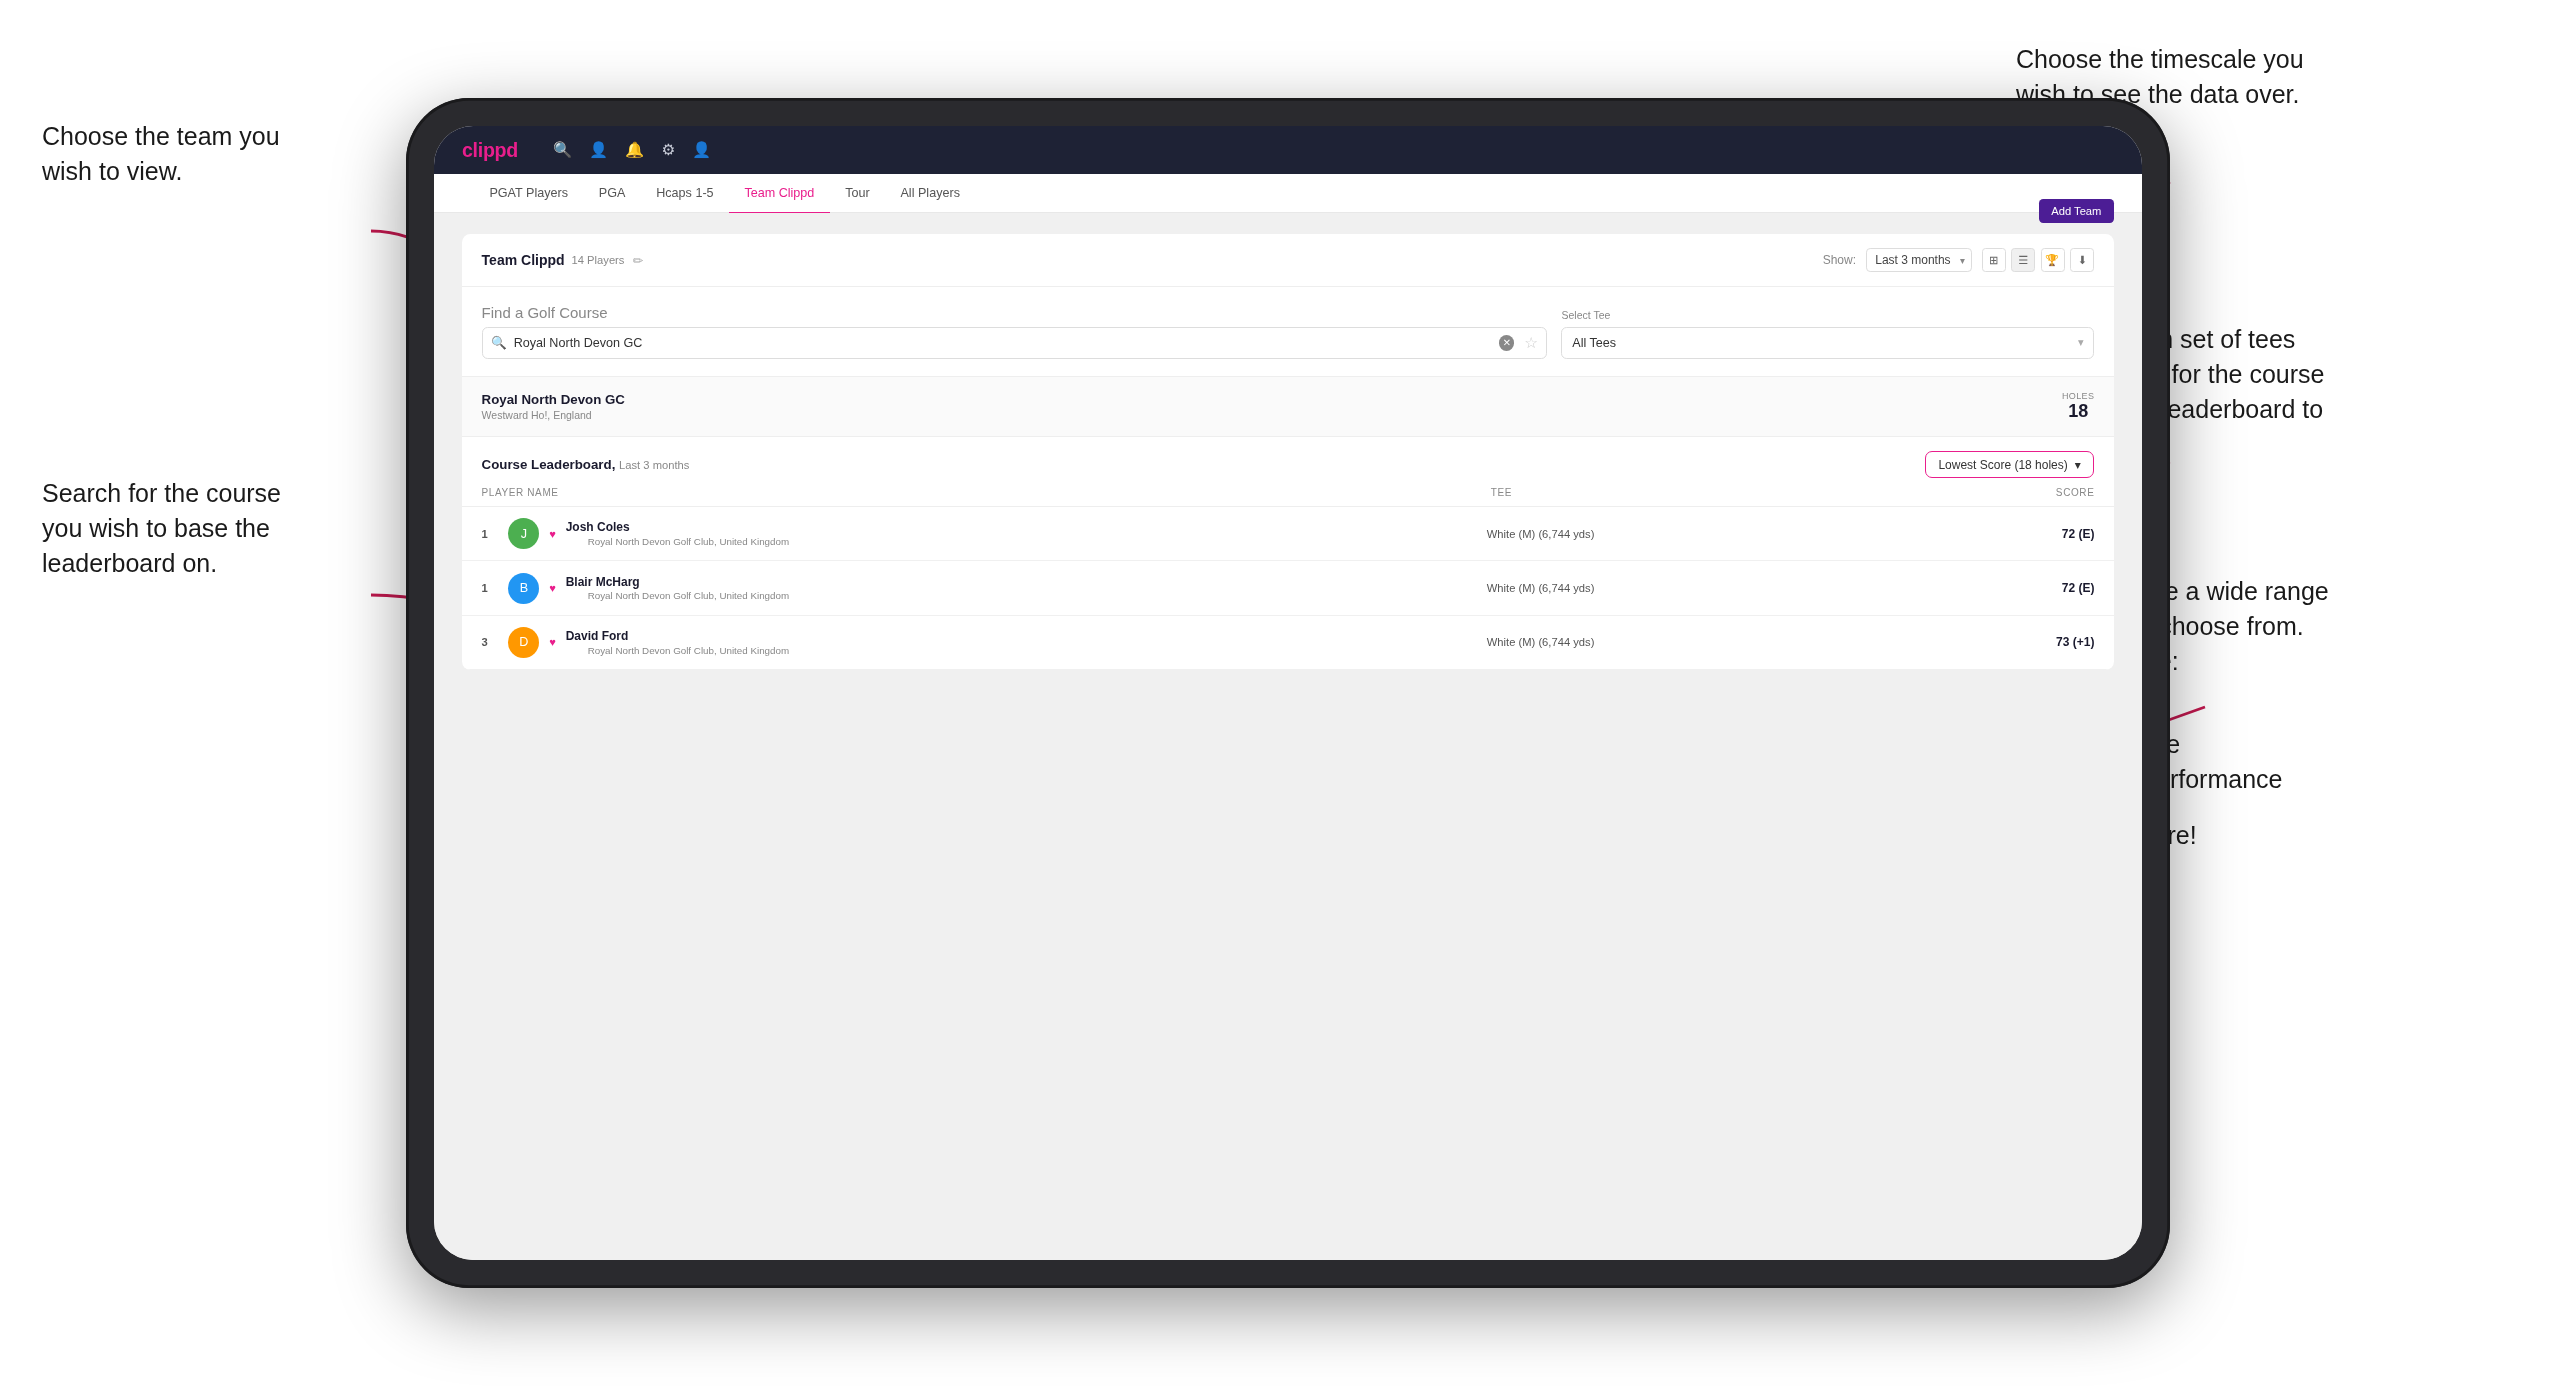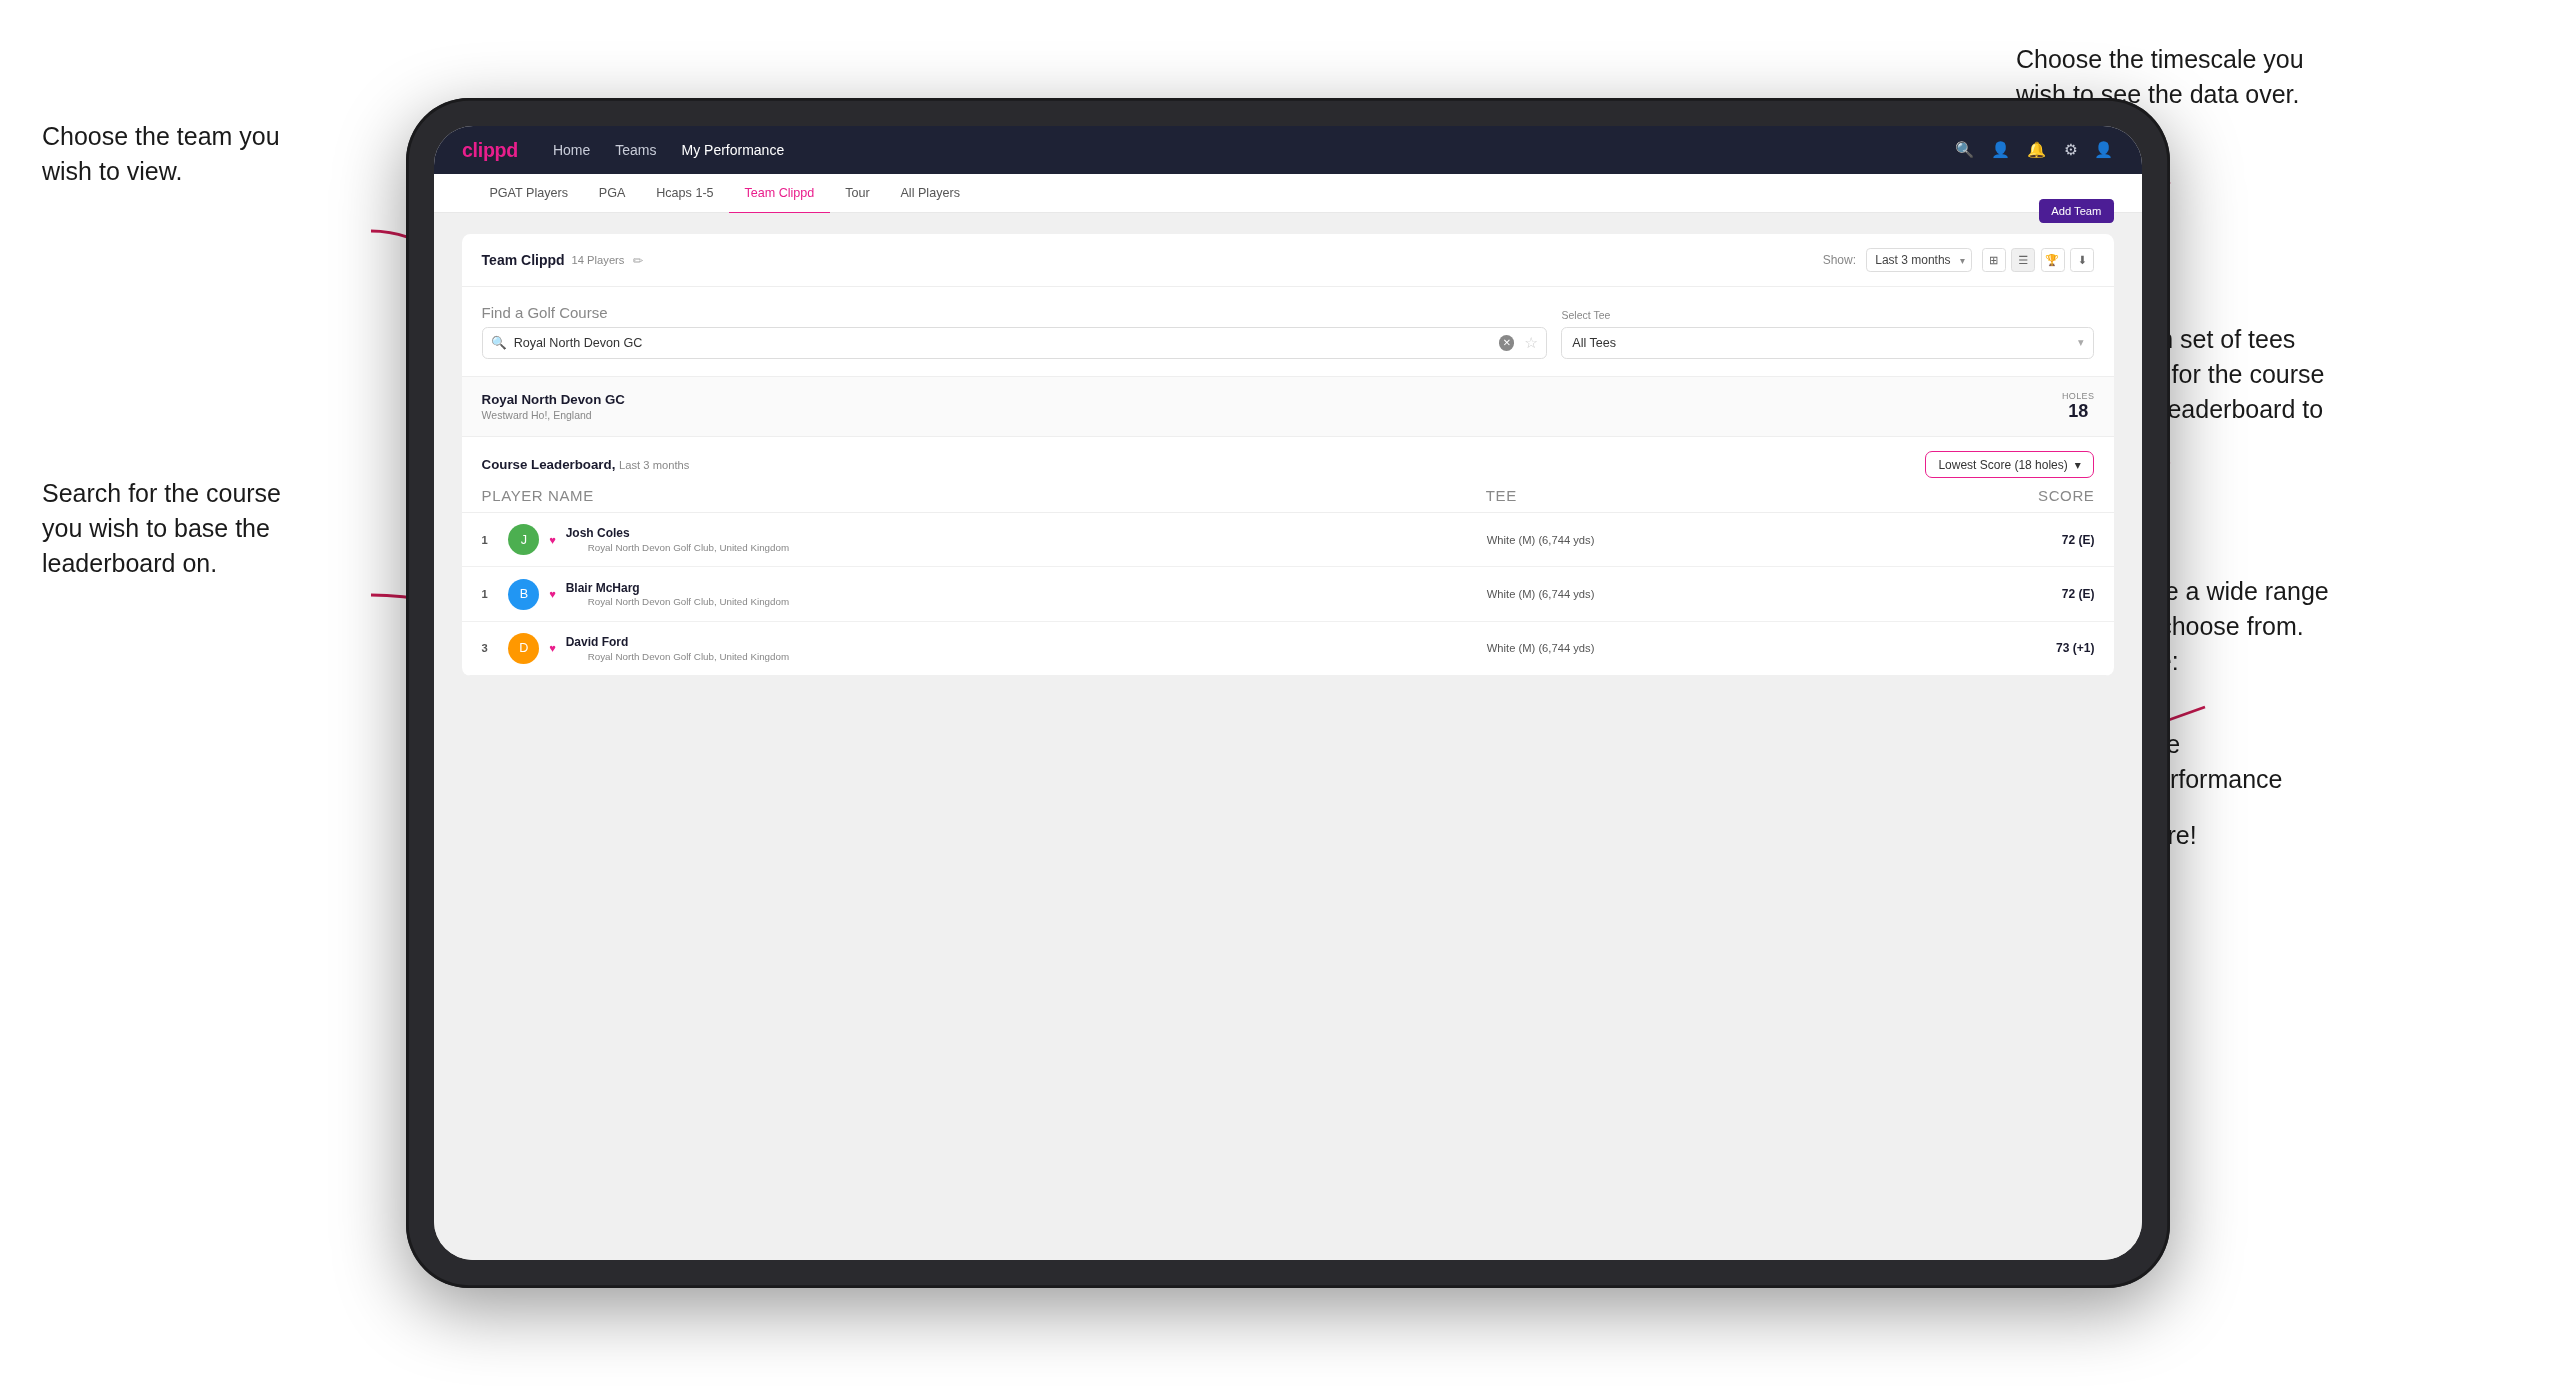--- a/index.html
+++ b/index.html
@@ -403,21 +403,21 @@
       background: white;
       cursor: pointer;
       display: flex;
       align-items: center;
       gap: 7px;
     }
 
     .table-header {
       display: flex;
       padding: 8.4px 19.6px;
-      font-size: 15px;
+      font-size: 10px;
       color: #888;
       text-transform: uppercase;
       letter-spacing: 0.6px;
       border-bottom: 0.7px solid #eee;
       gap: 42px;
     }
 
     .col-player { flex: 2; }
     .col-tee { flex: 1.5; text-align: center; }
     .col-score { flex: 0.8; text-align: right; }
@@ -557,25 +557,20 @@
   </ul>
   <p style="margin-top:21px;">and many more!</p>
 </div>
 
 <div class="tablet-frame">
   <div class="tablet-screen">
     <div class="app-content">
 
       <nav class="top-nav">
         <span class="nav-logo">clippd</span>
-        <div class="nav-links">
-          <span class="nav-link">Home</span>
-          <span class="nav-link">Teams</span>
-          <span class="nav-link active">My Performance</span>
-        </div>
         <div class="nav-icons">
           <span class="nav-icon">🔍</span>
           <span class="nav-icon">👤</span>
           <span class="nav-icon">🔔</span>
           <span class="nav-icon">⚙</span>
           <span class="nav-icon">👤</span>
         </div>
       </nav>
 
       <div class="sub-nav">

